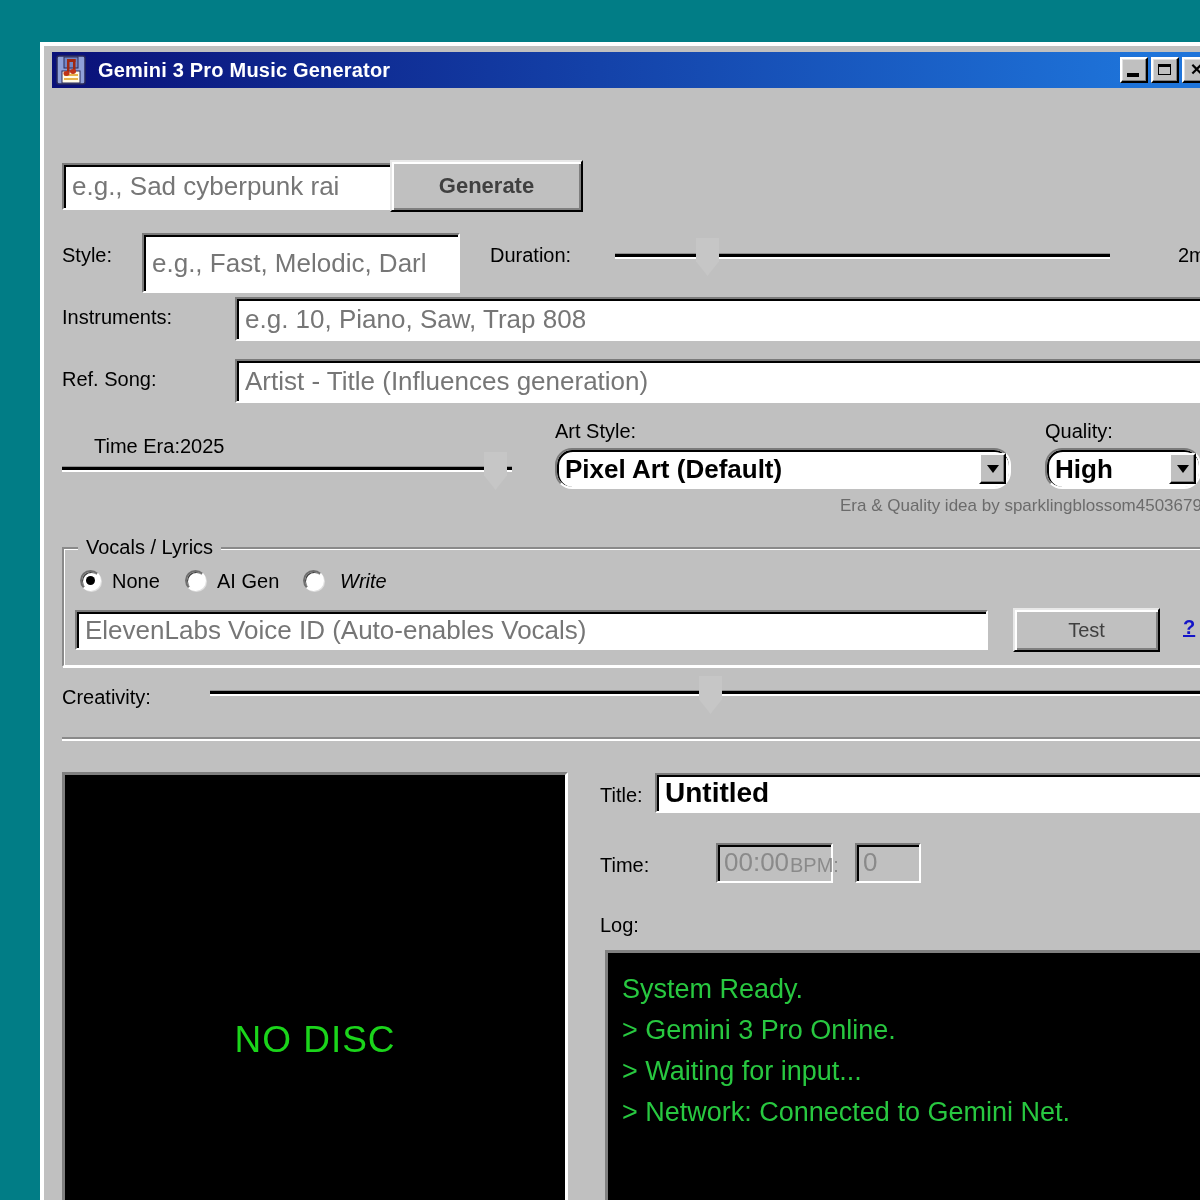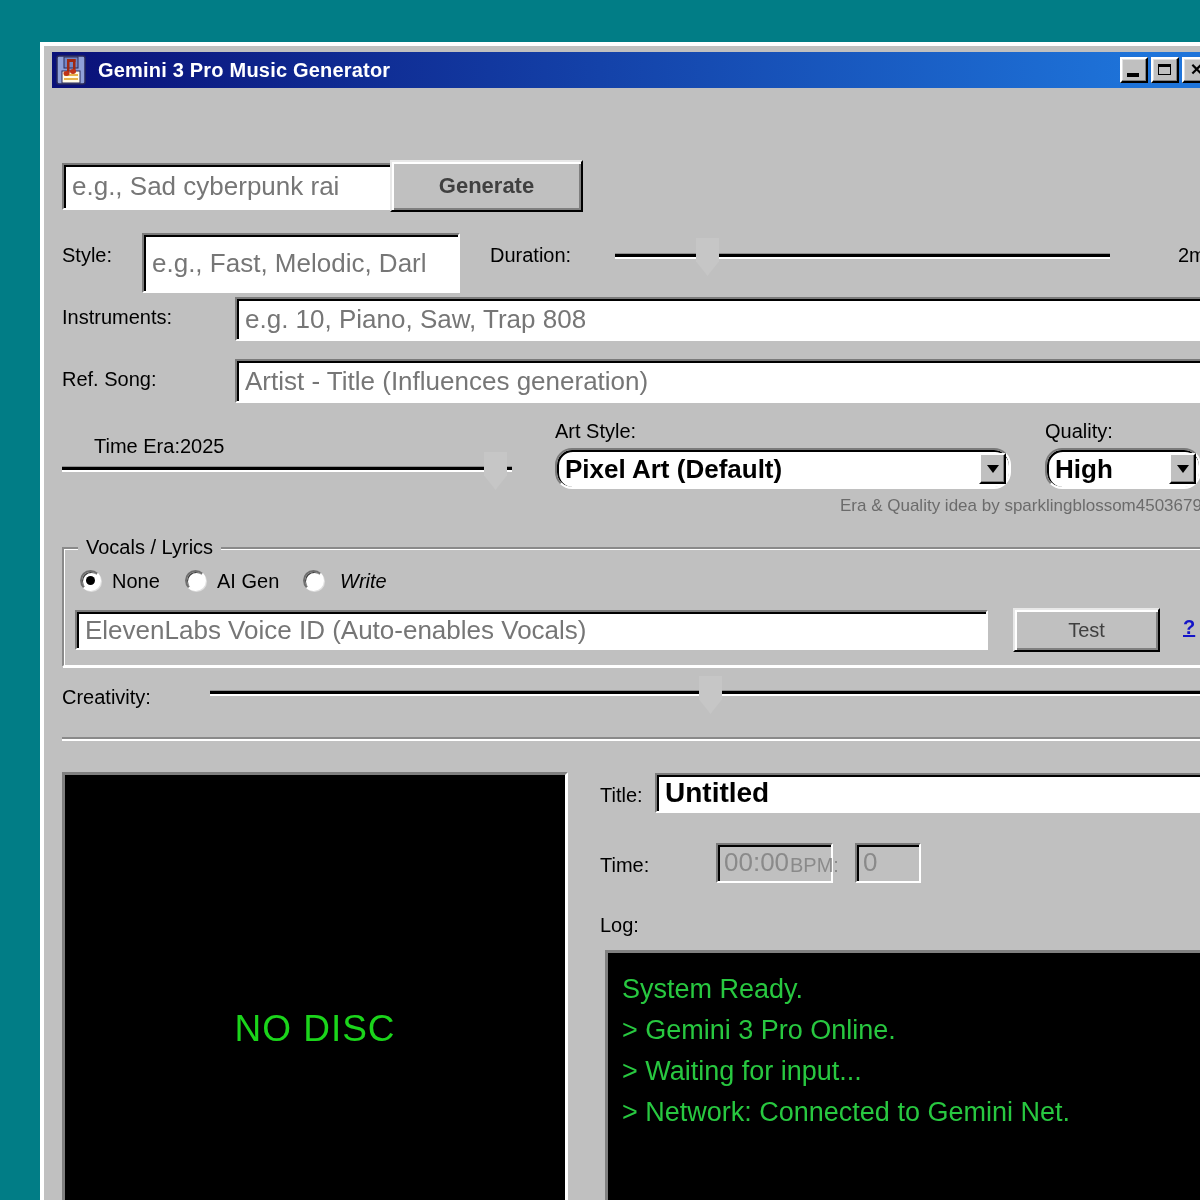--- a/index.html
+++ b/index.html
@@ -98,21 +98,21 @@
   }
   .help-link{position:absolute;color:#1414c8;font-size:20px;text-decoration:underline;font-weight:bold;}
   .divider{position:absolute;height:4px;background:linear-gradient(#8a8a8a 0 2px,#ffffff 2px);}
   
   .screen{
     position:absolute;background:#000;
     border:3px solid;border-color:#808080 #ffffff #ffffff #808080;
     box-sizing:border-box;
   }
   .nodisc-text{
-    position:absolute;left:0;right:0;top:233px;text-align:center;
+    position:absolute;left:0;right:0;top:244px;text-align:center;
     color:#1bd51b;font-size:37px;letter-spacing:1px;
   }
   .log-line{color:#28c840;font-size:27px;line-height:41px;white-space:nowrap;}
   .credit{position:absolute;font-size:17px;color:#6b6b6b;white-space:nowrap;}
   .disabled-field{
     position:absolute;background:#c0c0c0;
     border:2px solid;border-color:#7b7b7b #ffffff #ffffff #7b7b7b;
     box-shadow:inset 1px 1px 0 1px #000000;
     box-sizing:border-box;color:#8a8a8a;font-size:26px;padding:2px 6px;
     font-family:"Liberation Sans",sans-serif;white-space:nowrap;overflow:hidden;

